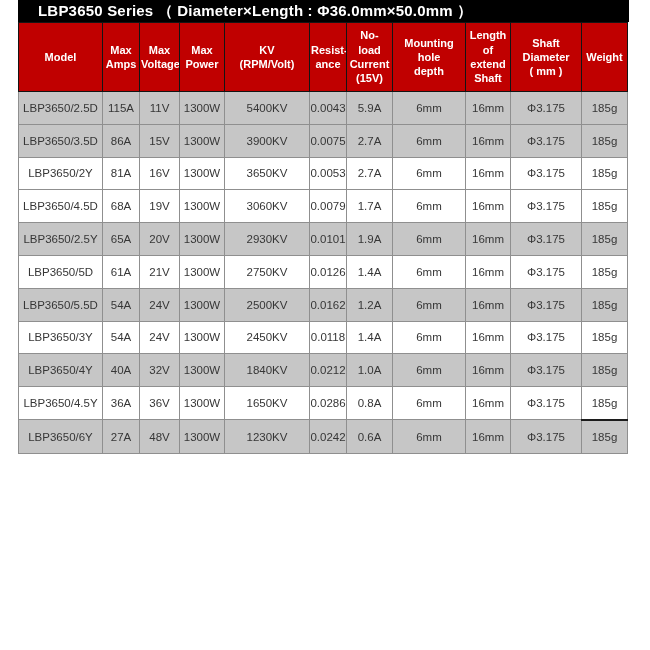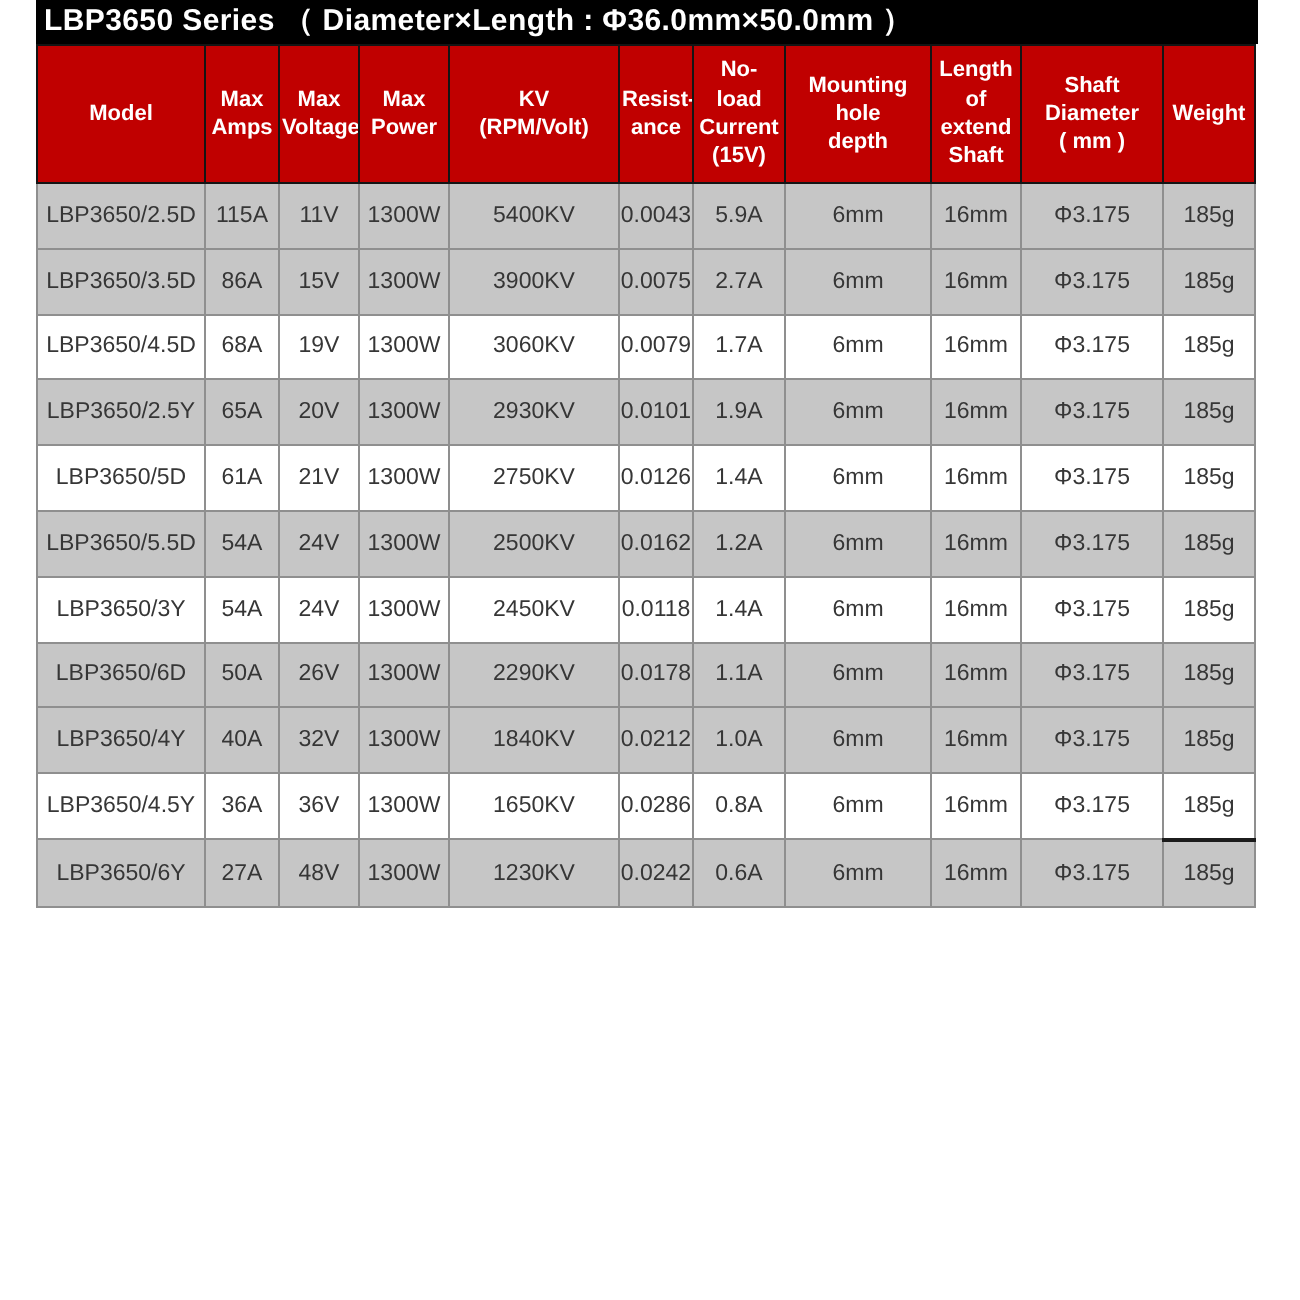--- a/index.html
+++ b/index.html
@@ -20,21 +20,21 @@
     width: 611px;
   }
 
   .title-bar {
     background: #000000;
     color: #ffffff;
     font-weight: bold;
     font-size: 15px;
     height: 22px;
     line-height: 22px;
-    padding-left: 4px;
+    padding-left: 20px;
     letter-spacing: 0.2px;
     white-space: nowrap;
     overflow: hidden;
   }
 
   table.spec {
     border-collapse: collapse;
     table-layout: fixed;
     width: 609px;
     border: 1px solid #4a4a4a;
@@ -144,20 +144,33 @@
             <td>1300W</td>
             <td>3900KV</td>
             <td>0.0075</td>
             <td>2.7A</td>
             <td>6mm</td>
             <td>16mm</td>
             <td>Φ3.175</td>
             <td>185g</td>
           </tr>
           <tr class="row-white">
+            <td>LBP3650/2Y</td>
+            <td>81A</td>
+            <td>16V</td>
+            <td>1300W</td>
+            <td>3650KV</td>
+            <td>0.0053</td>
+            <td>2.7A</td>
+            <td>6mm</td>
+            <td>16mm</td>
+            <td>Φ3.175</td>
+            <td>185g</td>
+          </tr>
+          <tr class="row-white">
             <td>LBP3650/4.5D</td>
             <td>68A</td>
             <td>19V</td>
             <td>1300W</td>
             <td>3060KV</td>
             <td>0.0079</td>
             <td>1.7A</td>
             <td>6mm</td>
             <td>16mm</td>
             <td>Φ3.175</td>
@@ -203,33 +216,20 @@
             <td>185g</td>
           </tr>
           <tr class="row-white">
             <td>LBP3650/3Y</td>
             <td>54A</td>
             <td>24V</td>
             <td>1300W</td>
             <td>2450KV</td>
             <td>0.0118</td>
             <td>1.4A</td>
-            <td>6mm</td>
-            <td>16mm</td>
-            <td>Φ3.175</td>
-            <td>185g</td>
-          </tr>
-          <tr class="row-gray">
-            <td>LBP3650/6D</td>
-            <td>50A</td>
-            <td>26V</td>
-            <td>1300W</td>
-            <td>2290KV</td>
-            <td>0.0178</td>
-            <td>1.1A</td>
             <td>6mm</td>
             <td>16mm</td>
             <td>Φ3.175</td>
             <td>185g</td>
           </tr>
           <tr class="row-gray">
             <td>LBP3650/4Y</td>
             <td>40A</td>
             <td>32V</td>
             <td>1300W</td>

